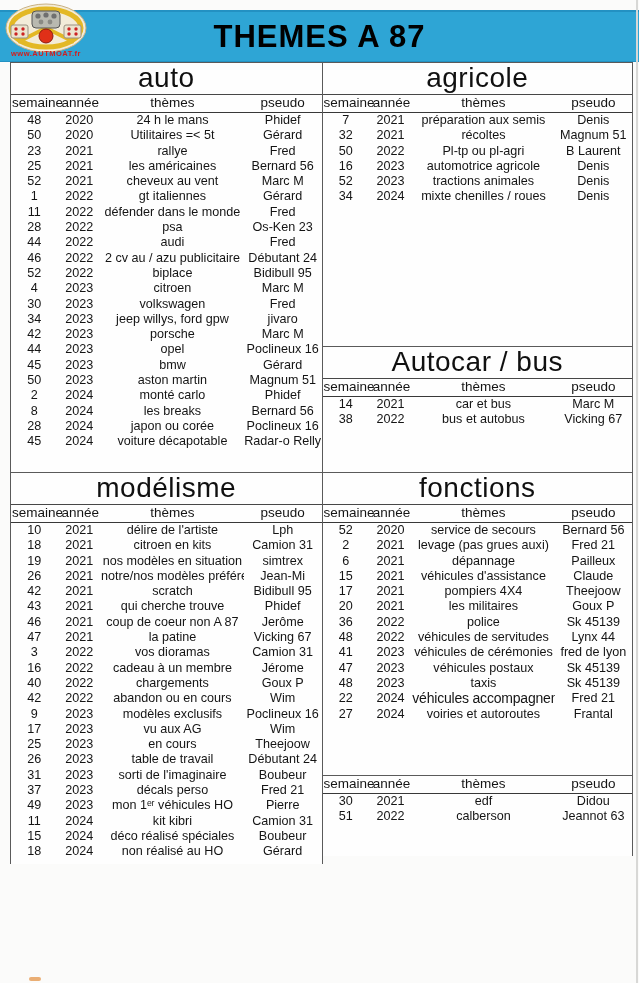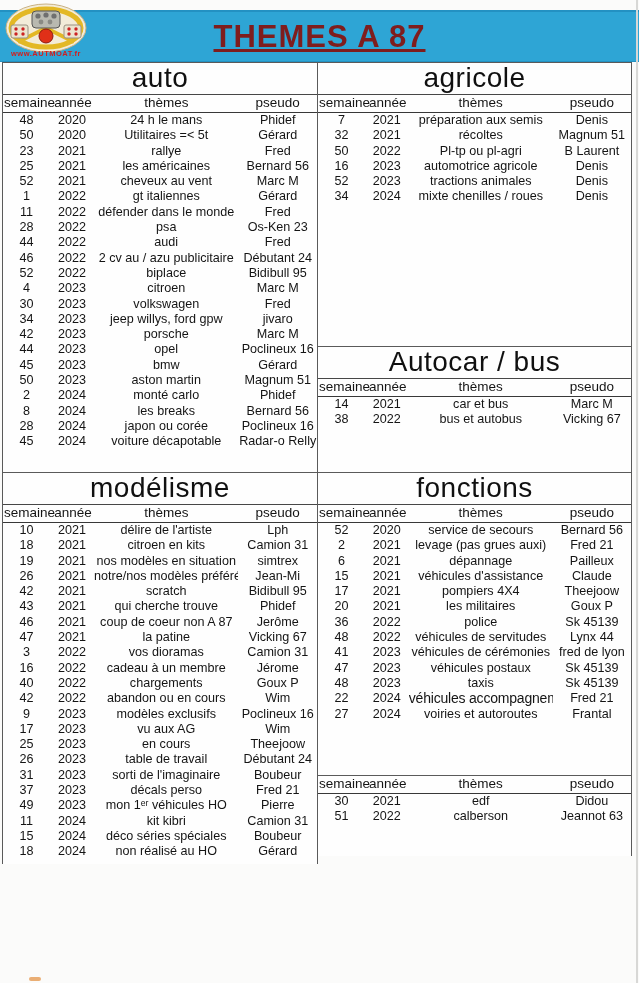--- a/index.html
+++ b/index.html
@@ -2,29 +2,29 @@
 <html><head>
 <meta charset="utf-8">
 <style>
   html,body{margin:0;padding:0;background:#e9e9e9;}
   .page{position:relative;width:639px;height:983px;background:#fbfbfa;
         font-family:"Liberation Sans",sans-serif;color:#141414;overflow:hidden;margin:0 auto;}
   
   .banner{position:absolute;left:0;top:10px;width:639px;height:52px;background:#2ea5d5;
           border-top:2px solid #2391c2;border-bottom:1px solid #2391c2;
           display:flex;align-items:center;justify-content:center;box-sizing:border-box;}
-  .banner-title{font-weight:bold;font-size:31px;letter-spacing:1px;color:#7f1d1d;text-decoration:underline;}
+  .banner-title{font-weight:bold;font-size:31px;letter-spacing:1px;color:#000000;}
   
   .logo{position:absolute;left:4px;top:2px;width:84px;height:60px;}
   .logo-text{position:absolute;left:2px;top:49px;width:88px;text-align:center;
              font-size:7.5px;font-weight:bold;color:#cf2020;letter-spacing:.5px;}
   
   .content{position:absolute;left:2px;top:62px;width:631px;display:flex;align-items:flex-start;}
   .col{display:flex;flex-direction:column;}
-  .col.left{width:316px;}
+  .col.left{width:316px;margin-left:8px;}
   .col.right{width:315px;margin-left:-1px;}
   .section{border:1px solid #5a5a5a;box-sizing:border-box;background:#fefefe;width:100%;}
   .section.collapse-top{margin-top:-1px;}
   .section.no-bottom{border-bottom:none;}
   .sec-title{height:31px;line-height:30px;text-align:center;font-size:28px;
              border-bottom:1px solid #474747;letter-spacing:.5px;color:#101010;}
   .cols{display:flex;height:17px;line-height:16px;font-size:13.5px;border-bottom:1px solid #383838;}
   .c{display:block;box-sizing:border-box;}
   .sem{width:15%;text-align:center;}
   .an{width:14%;text-align:center;}
@@ -398,21 +398,21 @@
             <div class="row">
               <span class="c sem">11</span>
               <span class="c an">2024</span>
               <span class="c th">kit kibri</span>
               <span class="c ps">Camion 31</span>
             </div>
 
             <div class="row">
               <span class="c sem">15</span>
               <span class="c an">2024</span>
-              <span class="c th">déco séries spéciales</span>
+              <span class="c th">déco réalisé spéciales</span>
               <span class="c ps">Boubeur</span>
             </div>
 
             <div class="row">
               <span class="c sem">18</span>
               <span class="c an">2024</span>
               <span class="c th">non réalisé au HO</span>
               <span class="c ps">Gérard</span>
             </div>
           </div>

